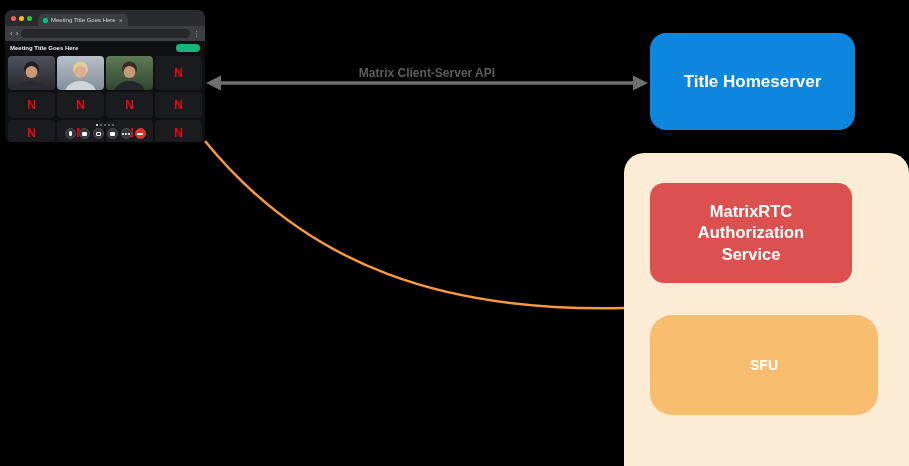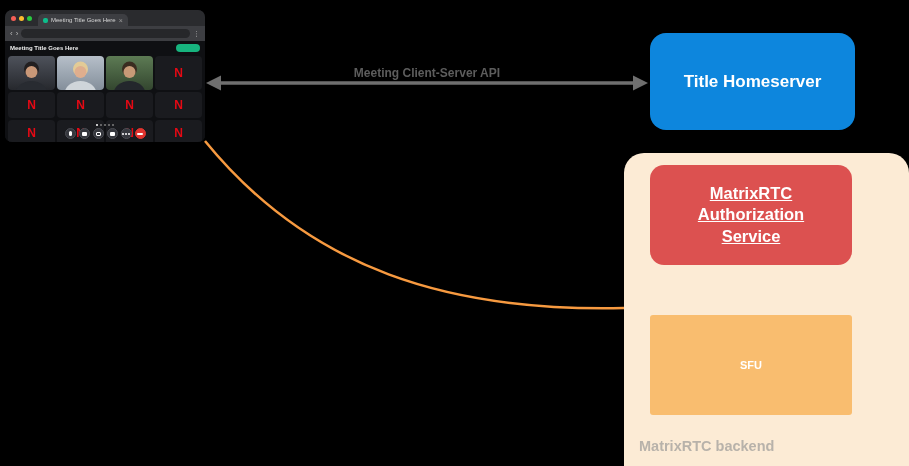--- a/index.html
+++ b/index.html
@@ -59,23 +59,23 @@
   .connectors{position:absolute;left:0;top:0;pointer-events:none;}
   .api-label{position:absolute;left:287px;top:66px;width:280px;text-align:center;
              font-size:12px;font-weight:bold;}
 
   
   .node{position:absolute;display:flex;align-items:center;justify-content:center;
         text-align:center;font-weight:bold;color:#fff;box-sizing:border-box;}
   .homeserver{left:650px;top:33px;width:205px;height:97px;border-radius:16px;font-size:17px;}
   .backend{position:absolute;left:624px;top:153px;width:285px;height:313px;
            border-radius:20px 20px 0 0;}
-  .auth{left:26px;top:12px;width:202px;height:100px;border-radius:14px;
-        font-size:16.5px;line-height:1.3;padding:0 28px;text-decoration:underline;}
-  .sfu{left:26px;top:162px;width:202px;height:100px;border-radius:3px;font-size:11px;}
+  .auth{left:26px;top:30px;width:202px;height:100px;border-radius:14px;
+        font-size:16.5px;line-height:1.3;padding:0 28px;}
+  .sfu{left:26px;top:162px;width:228px;height:100px;border-radius:22px;font-size:14px;}
   .backend-label{position:absolute;left:15px;bottom:12px;font-size:14.5px;font-weight:bold;}
 </style>
 </head>
 <body>
 
 <div class="stage">
 
   <div class="browser">
     <div class="tabstrip">
       <div class="lights">
@@ -187,29 +187,28 @@
     </div>
   </div>
 
   <svg class="connectors" width="909" height="466" viewBox="0 0 909 466">
     <line x1="219" y1="83" x2="635" y2="83" stroke-width="3.5" stroke="#6f6f6f"></line>
     <polygon points="206,83 221,75.5 221,90.5" fill="#6f6f6f"></polygon>
     <polygon points="648,83 633,75.5 633,90.5" fill="#6f6f6f"></polygon>
     <path d="M 205 141 C 310 270, 450 312, 624 308" fill="none" stroke-width="2.5" stroke="#f79a40"></path>
   </svg>
 
-  <div class="api-label" style="color: rgb(93, 93, 93);">Meeting Client-Server API</div>
+  <div class="api-label" style="color: rgb(93, 93, 93);">Matrix Client-Server API</div>
 
   <div class="node homeserver" style="background: rgb(13, 134, 221); color: rgb(255, 255, 255);">
     <span>Title Homeserver</span>
   </div>
 
   <div class="backend" style="background: rgb(252, 235, 213);">
     <div class="node auth" style="background: rgb(220, 81, 80); color: rgb(255, 255, 255);">
       <span>MatrixRTC Authorization Service</span>
     </div>
     <div class="node sfu" style="background: rgb(249, 189, 111); color: rgb(255, 255, 255);">
       <span>SFU</span>
     </div>
-    <div class="backend-label" style="color: rgb(184, 178, 170);">MatrixRTC backend</div>
   </div>
 
 </div>
 
 </body></html>

